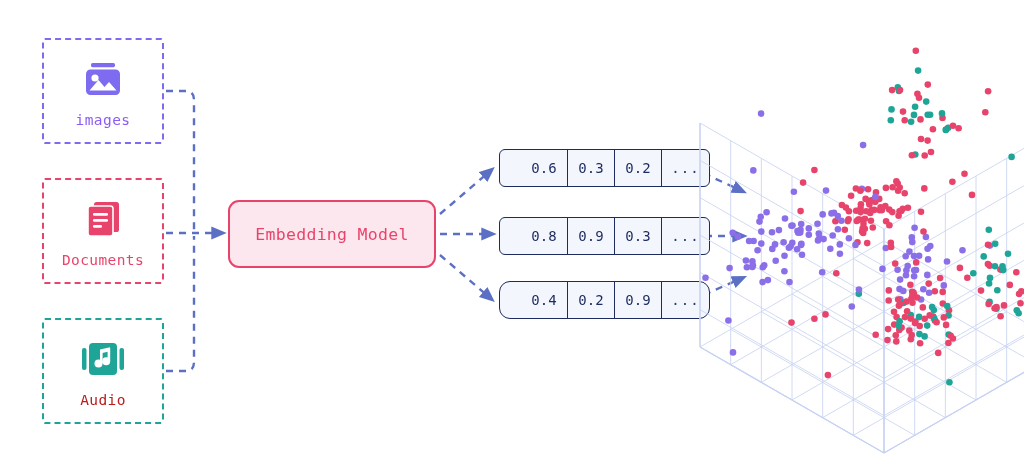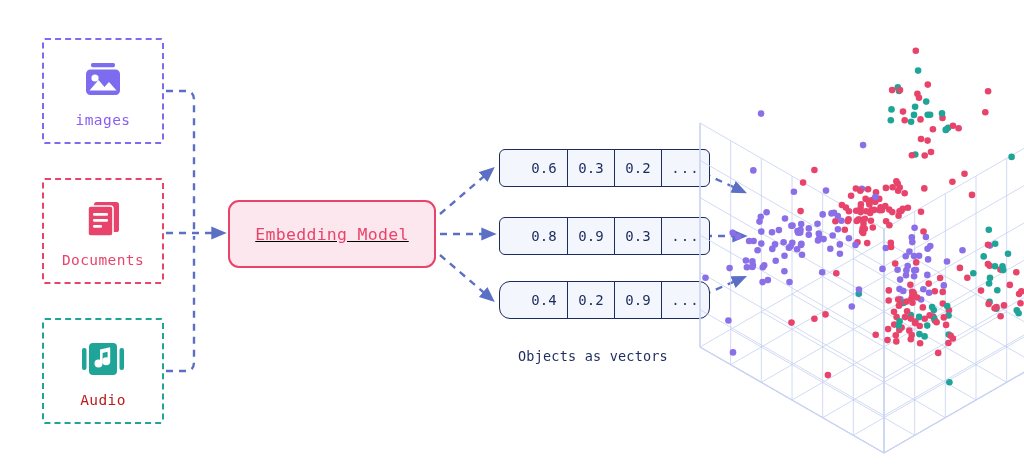--- a/index.html
+++ b/index.html
@@ -25,21 +25,21 @@
   #box-images .src-label{color:#8b5cf6;}
   #box-documents{left:42px;top:178px;border:2.2px dashed #e8446b;}
   #box-documents .src-label{color:#e8446b;}
   #box-audio{left:42px;top:318px;border:2.2px dashed #1fa598;}
   #box-audio .src-label{color:#b91c1c;}
 
   
   #embedding-model{
     position:absolute;left:228px;top:200px;width:208px;height:68px;
     background:#fde7ee;border:2.2px solid #e8446b;border-radius:11px;
-    display:flex;align-items:center;justify-content:center;box-sizing:border-box;text-decoration:underline;
+    display:flex;align-items:center;justify-content:center;box-sizing:border-box;
   }
   #embedding-model .em-label{
     color:#e8446b;font-size:16.5px;letter-spacing:.3px;
     font-family:"DejaVu Sans Mono","Liberation Mono",monospace;
   }
 
   
   .vector-row{
     position:absolute;left:499px;height:38px;display:flex;
     border:1.8px solid #1d2b5e;border-radius:6px;overflow:hidden;background:#f3f6fd;
@@ -152,21 +152,20 @@
     <div class="vector-cell">0.3</div>
     <div class="vector-cell ellipsis">...</div>
   </div>
   <div class="vector-row" id="vector-row-2">
     <div class="vector-cell">0.4</div>
     <div class="vector-cell">0.2</div>
     <div class="vector-cell">0.9</div>
     <div class="vector-cell ellipsis">...</div>
   </div>
 
-  <div id="vectors-caption">Objects as vectors</div>
 
   <svg class="overlay" id="cube-svg" viewBox="0 0 1024 468">
       <line x1="884" y1="241" x2="700" y2="347" stroke="#c9d4f2" stroke-width="1" opacity="0.85"></line>
       <line x1="884" y1="241" x2="1068" y2="347" stroke="#c9d4f2" stroke-width="1" opacity="0.85"></line>
       <line x1="700" y1="347" x2="700" y2="123" stroke="#c9d4f2" stroke-width="1" opacity="0.85"></line>
       <line x1="700" y1="347" x2="884" y2="453" stroke="#c9d4f2" stroke-width="1" opacity="0.85"></line>
       <line x1="1068" y1="347" x2="1068" y2="123" stroke="#c9d4f2" stroke-width="1" opacity="0.85"></line>
       <line x1="1068" y1="347" x2="884" y2="453" stroke="#c9d4f2" stroke-width="1" opacity="0.85"></line>
       <line x1="914.6666666666666" y1="258.66666666666663" x2="730.6666666666666" y2="364.66666666666663" stroke="#c9d4f2" stroke-width="1" opacity="0.85"></line>
       <line x1="853.3333333333334" y1="258.66666666666663" x2="1037.3333333333333" y2="364.66666666666663" stroke="#c9d4f2" stroke-width="1" opacity="0.85"></line>

